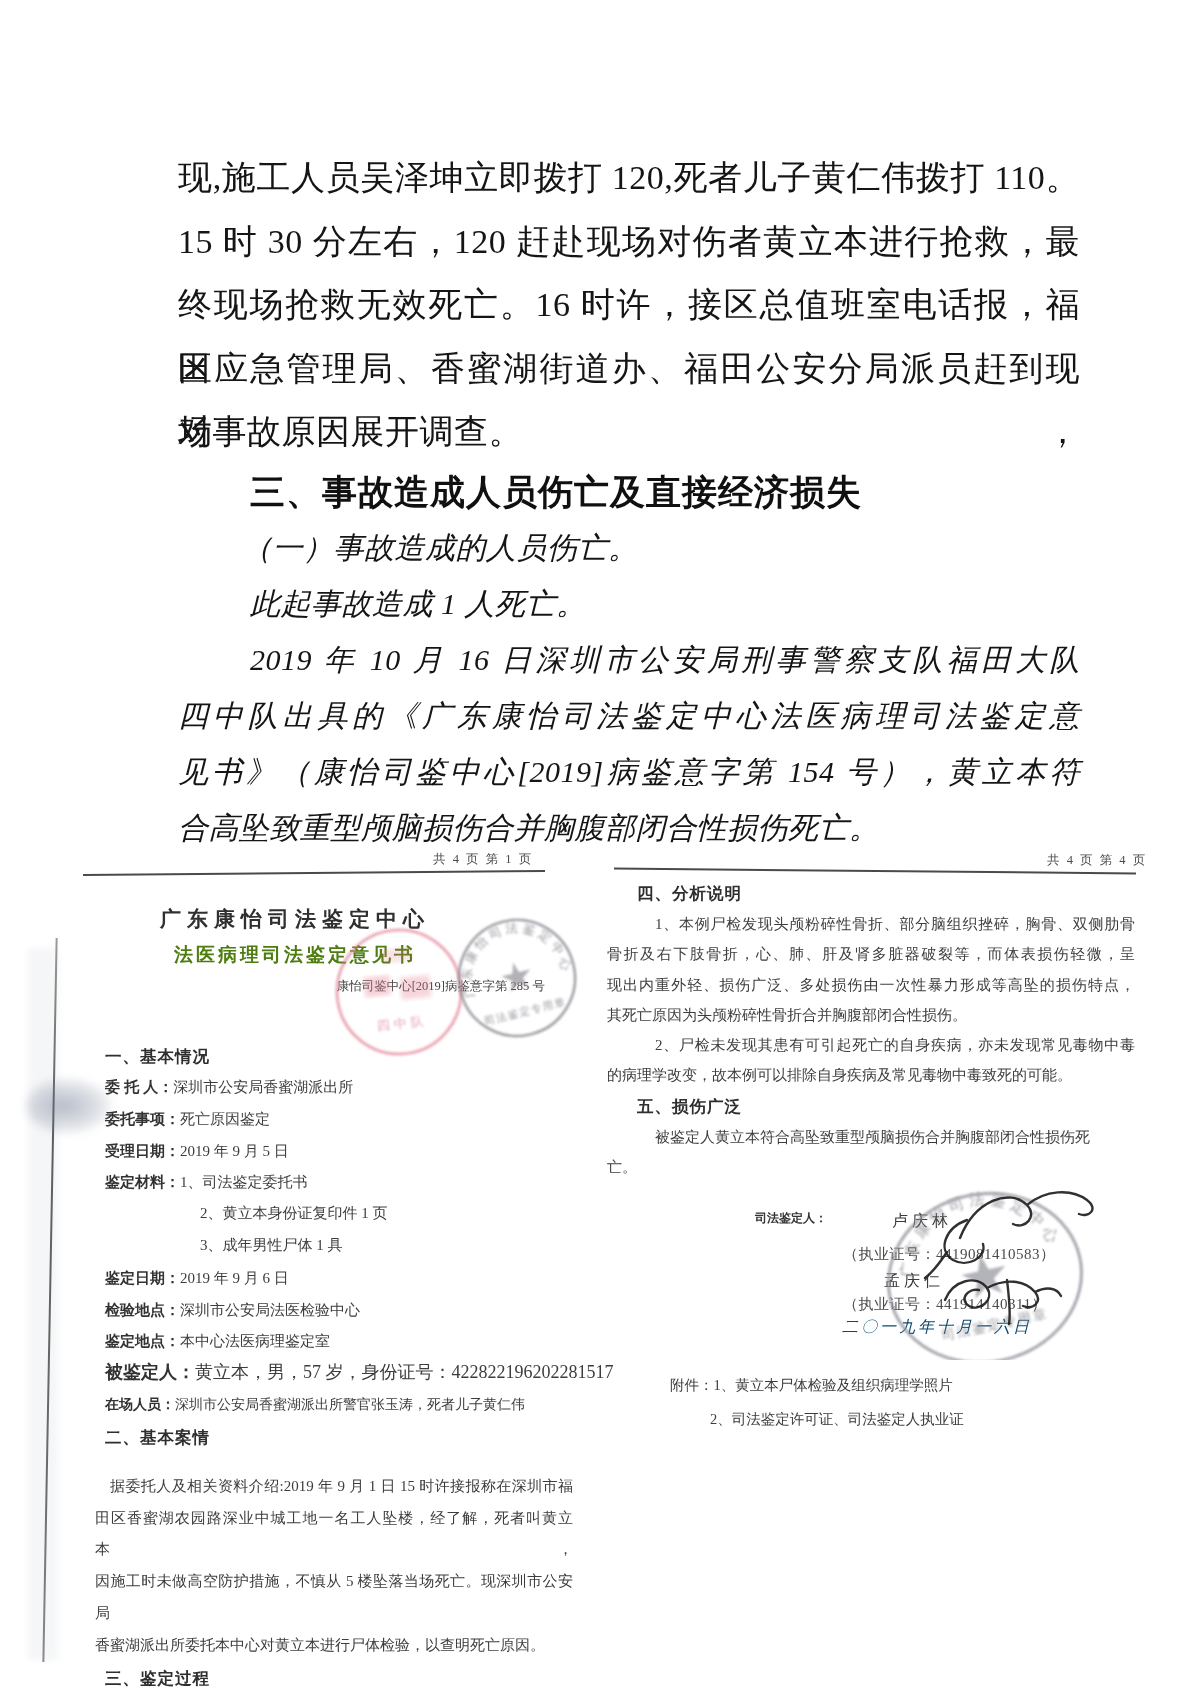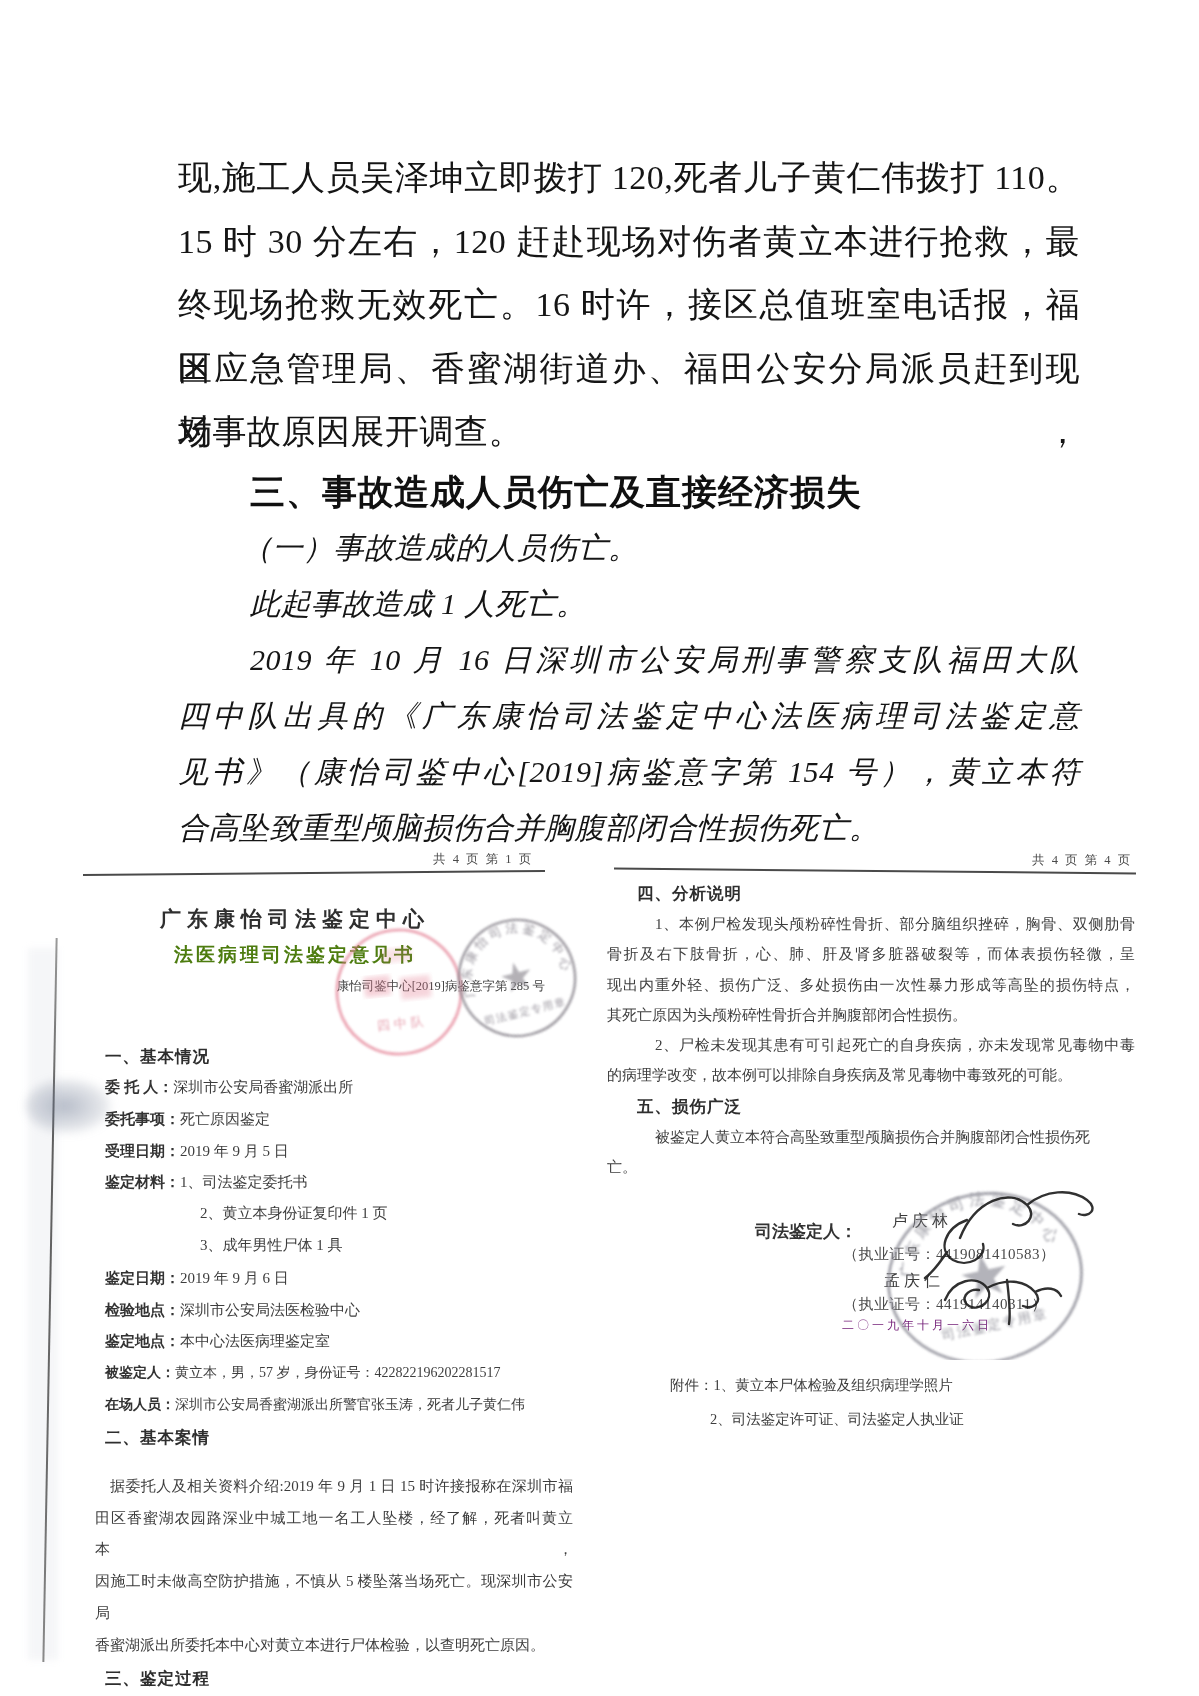--- a/index.html
+++ b/index.html
@@ -81,21 +81,21 @@
 
     <div class="field-row"><span class="f-label">委 托 人：</span><span class="f-value">深圳市公安局香蜜湖派出所</span></div>
     <div class="field-row"><span class="f-label">委托事项：</span><span class="f-value">死亡原因鉴定</span></div>
     <div class="field-row"><span class="f-label">受理日期：</span><span class="f-value">2019 年 9 月 5 日</span></div>
     <div class="field-row"><span class="f-label">鉴定材料：</span><span class="f-value">1、司法鉴定委托书</span></div>
     <div class="field-row cont"><span class="f-value">2、黄立本身份证复印件 1 页</span></div>
     <div class="field-row cont"><span class="f-value">3、成年男性尸体 1 具</span></div>
     <div class="field-row"><span class="f-label">鉴定日期：</span><span class="f-value">2019 年 9 月 6 日</span></div>
     <div class="field-row"><span class="f-label">检验地点：</span><span class="f-value">深圳市公安局法医检验中心</span></div>
     <div class="field-row"><span class="f-label">鉴定地点：</span><span class="f-value">本中心法医病理鉴定室</span></div>
-    <div class="field-row" style="font-size:14px;"><span class="f-label">被鉴定人：</span><span class="f-value">黄立本，男，57 岁，身份证号：422822196202281517</span></div>
+    <div class="field-row" style="font-size:18px;"><span class="f-label">被鉴定人：</span><span class="f-value">黄立本，男，57 岁，身份证号：422822196202281517</span></div>
     <div class="field-row" style="font-size:14px;"><span class="f-label">在场人员：</span><span class="f-value">深圳市公安局香蜜湖派出所警官张玉涛，死者儿子黄仁伟</span></div>
 
     <div class="sec-head" style="height:32px;line-height:32px;">二、基本案情</div>
 
     <div style="margin-left:-10px;width:478px;margin-top:18px;">
       <div class="case-line" style="text-indent:15px;">据委托人及相关资料介绍:2019 年 9 月 1 日 15 时许接报称在深圳市福</div>
       <div class="case-line">田区香蜜湖农园路深业中城工地一名工人坠楼，经了解，死者叫黄立本，</div>
       <div class="case-line">因施工时未做高空防护措施，不慎从 5 楼坠落当场死亡。现深圳市公安局</div>
       <div class="case-line case-last">香蜜湖派出所委托本中心对黄立本进行尸体检验，以查明死亡原因。</div>
     </div>
@@ -128,43 +128,43 @@
       <text font-size="12.5" fill="#807c86" letter-spacing="3.5" filter="url(#blur1)">
         <textPath href="#lp-ring" startOffset="50%" text-anchor="middle">广东康怡司法鉴定中心</textPath>
       </text>
       <path d="M 0,-16 L 3.5,-5.2 L 14.9,-5.2 L 5.7,1.5 L 9.2,12.3 L 0,5.6 L -9.2,12.3 L -5.7,1.5 L -14.9,-5.2 L -3.5,-5.2 Z" fill="#8e8a92" opacity="0.8" filter="url(#blur1)"></path>
       <text y="38" text-anchor="middle" font-size="10.5" fill="#807c86" letter-spacing="1.5" filter="url(#blur1)">司法鉴定专用章</text>
     </g>
   </svg>
 </div>
 
 <div class="abs" style="left:600px;top:845px;width:545px;height:720px;">
-  <div class="abs pg-ind" style="left:432px;top:7px;">共 4 页  第 4 页</div>
+  <div class="abs pg-ind" style="left:447px;top:7px;">共 4 页  第 4 页</div>
   <div class="abs rule" style="left:14px;top:25px;width:522px;transform:rotate(0.55deg);"></div>
 
   <div class="abs" style="left:7px;top:33px;width:528px;">
     <div class="sec-head" style="height:31px;line-height:31px;padding-left:30px;">四、分析说明</div>
     <div class="r-line r-ind">1、本例尸检发现头颅粉碎性骨折、部分脑组织挫碎，胸骨、双侧肋骨</div>
     <div class="r-line">骨折及右下肢骨折，心、肺、肝及肾多脏器破裂等，而体表损伤轻微，呈</div>
     <div class="r-line">现出内重外轻、损伤广泛、多处损伤由一次性暴力形成等高坠的损伤特点，</div>
     <div class="r-line r-last">其死亡原因为头颅粉碎性骨折合并胸腹部闭合性损伤。</div>
     <div class="r-line r-ind">2、尸检未发现其患有可引起死亡的自身疾病，亦未发现常见毒物中毒</div>
     <div class="r-line r-last">的病理学改变，故本例可以排除自身疾病及常见毒物中毒致死的可能。</div>
     <div class="sec-head" style="height:31px;line-height:31px;padding-left:30px;">五、损伤广泛</div>
     <div class="r-line r-ind r-last">被鉴定人黄立本符合高坠致重型颅脑损伤合并胸腹部闭合性损伤死</div>
     <div class="r-line r-last">亡。</div>
   </div>
 
   <div class="abs" style="left:0;top:0;width:545px;height:720px;">
-    <span class="abs f-label" style="left:155px;top:365px;font-size:17px;margin-top:10px;">司法鉴定人：</span>
+    <span class="abs f-label" style="left:155px;top:365px;font-size:12px;">司法鉴定人：</span>
     <span class="abs sig-name" style="left:292px;top:366px;letter-spacing:4px;">卢庆林</span>
     <span class="abs lic" style="left:243px;top:400px;">（执业证号：4419081410583）</span>
     <span class="abs sig-name" style="left:284px;top:426px;letter-spacing:4px;">孟庆仁</span>
     <span class="abs lic" style="left:243px;top:450px;">（执业证号：441914140311）</span>
-    <span class="abs" style="left:242px;top:472px;font-size:12px;color:#701a75;letter-spacing:3px;">二〇一九年十月一六日</span>
+    <span class="abs" style="left:242px;top:472px;font-size:16px;color:#0c4a6e;letter-spacing:3px;font-style:italic;">二〇一九年十月一六日</span>
     <span class="abs f-value" style="left:70px;top:531px;font-size:14.5px;">附件：1、黄立本尸体检验及组织病理学照片</span>
     <span class="abs f-value" style="left:110px;top:565px;font-size:14.5px;">2、司法鉴定许可证、司法鉴定人执业证</span>
   </div>
 
   <svg class="abs" style="left:275px;top:315px;" width="260" height="200" viewBox="0 0 260 200">
     <defs>
       <filter id="blur3">
           <feGaussianBlur stdDeviation="1.1"></feGaussianBlur>
         </filter>
       <path id="rp-ring" d="M -60,41 A 73,73 0 1 1 60,41"></path>

